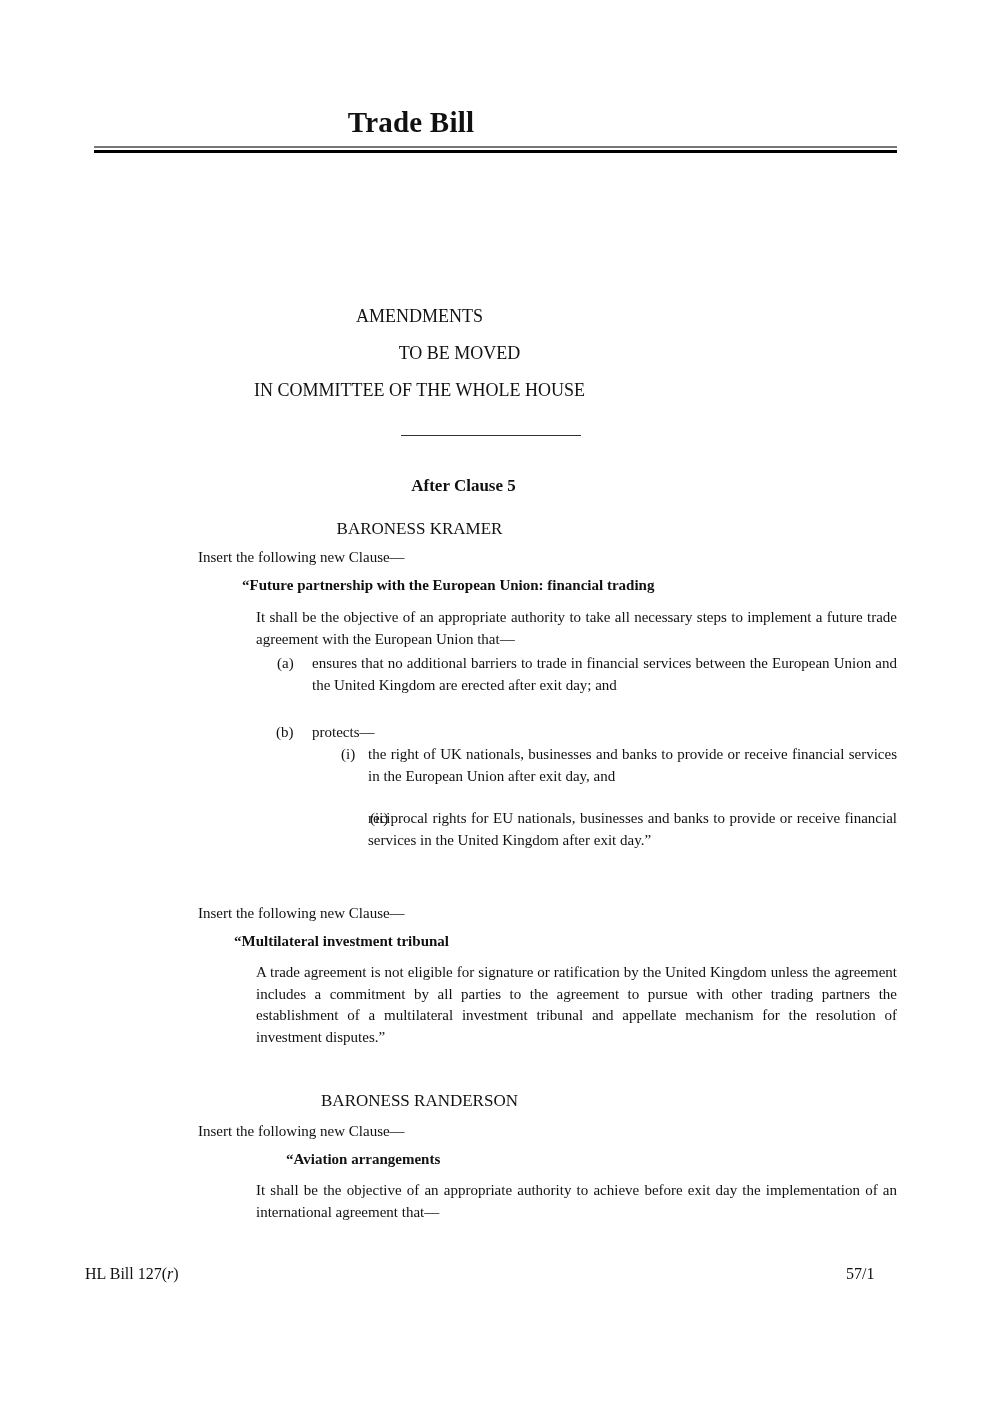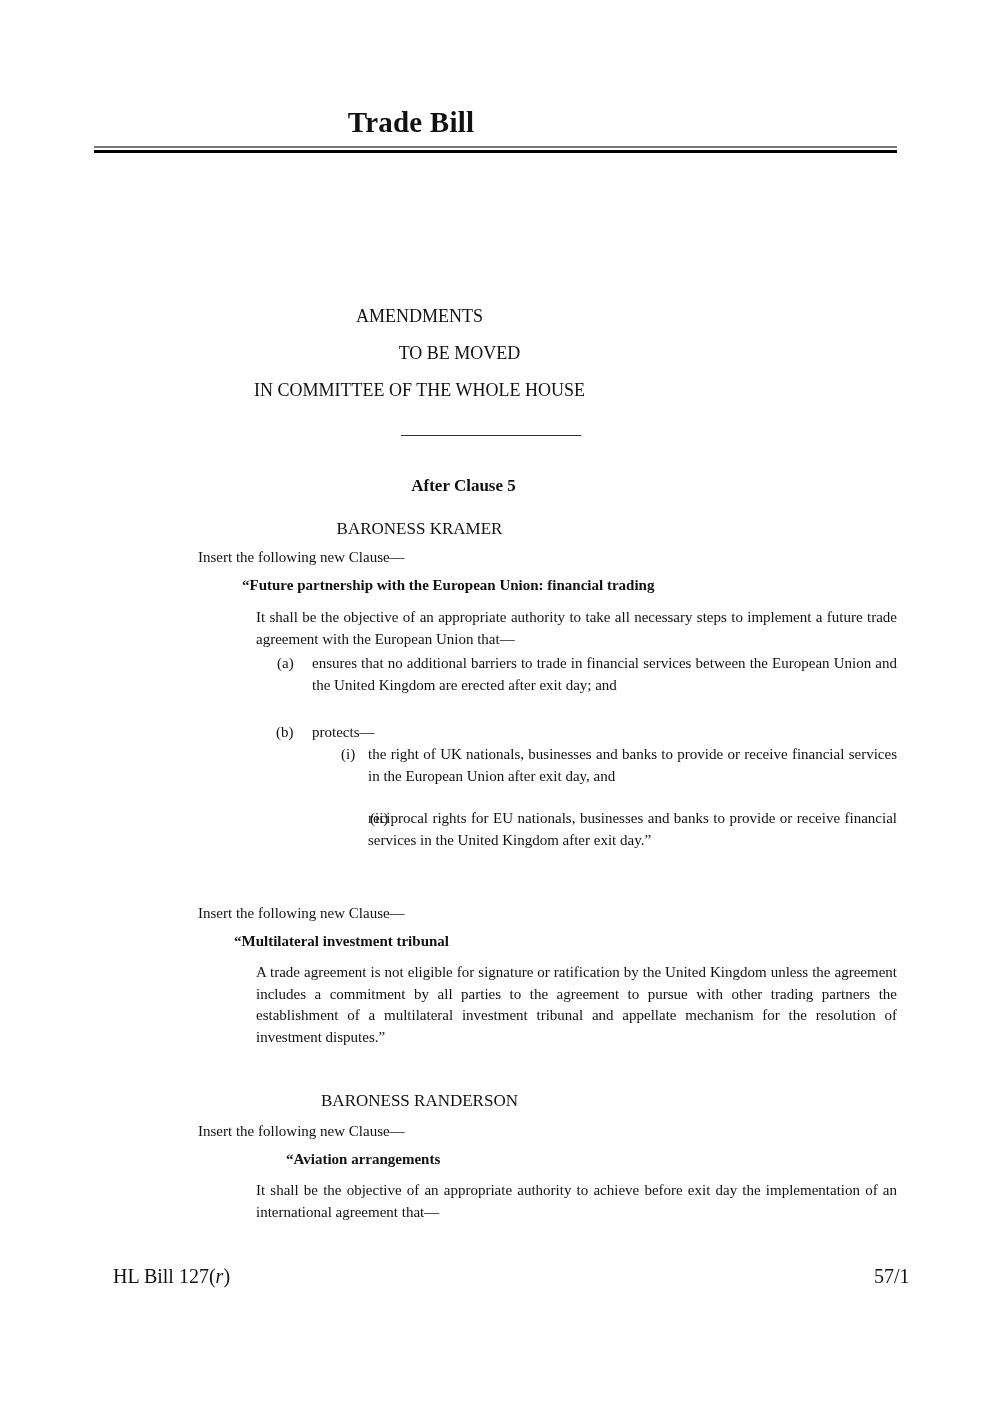--- a/index.html
+++ b/index.html
@@ -15,21 +15,21 @@
     }
     .rule-thin { left: 94px; width: 803px; top: 146px; height: 2px; background: #777; }
     .rule-thick { left: 94px; width: 803px; top: 150px; height: 3px; background: #000; }
     .center-line {
       left: 0; width: 839px; text-align: center; font-size: 18px;
     }
     .short-rule { left: 401px; width: 180px; top: 435px; height: 1px; background: #333; }
     .heading-bold { font-weight: bold; font-size: 17px; padding-left: 44px; }
     .body-text { font-size: 15px; line-height: 21.5px; }
     .justify { text-align: justify; text-align-last: left; }
-    .footer { font-size: 20px; margin-left: 28px; }
+    .footer { font-size: 16px; }
   </style>
 </head>
 <body>
 
 <div class="abs title">Trade Bill</div>
 <div class="abs rule-thin"></div>
 <div class="abs rule-thick"></div>
 
 <div class="abs center-line" style="top:306px;">AMENDMENTS</div>
 <div class="abs center-line" style="top:343px;padding-left:40px;">TO BE MOVED</div>

